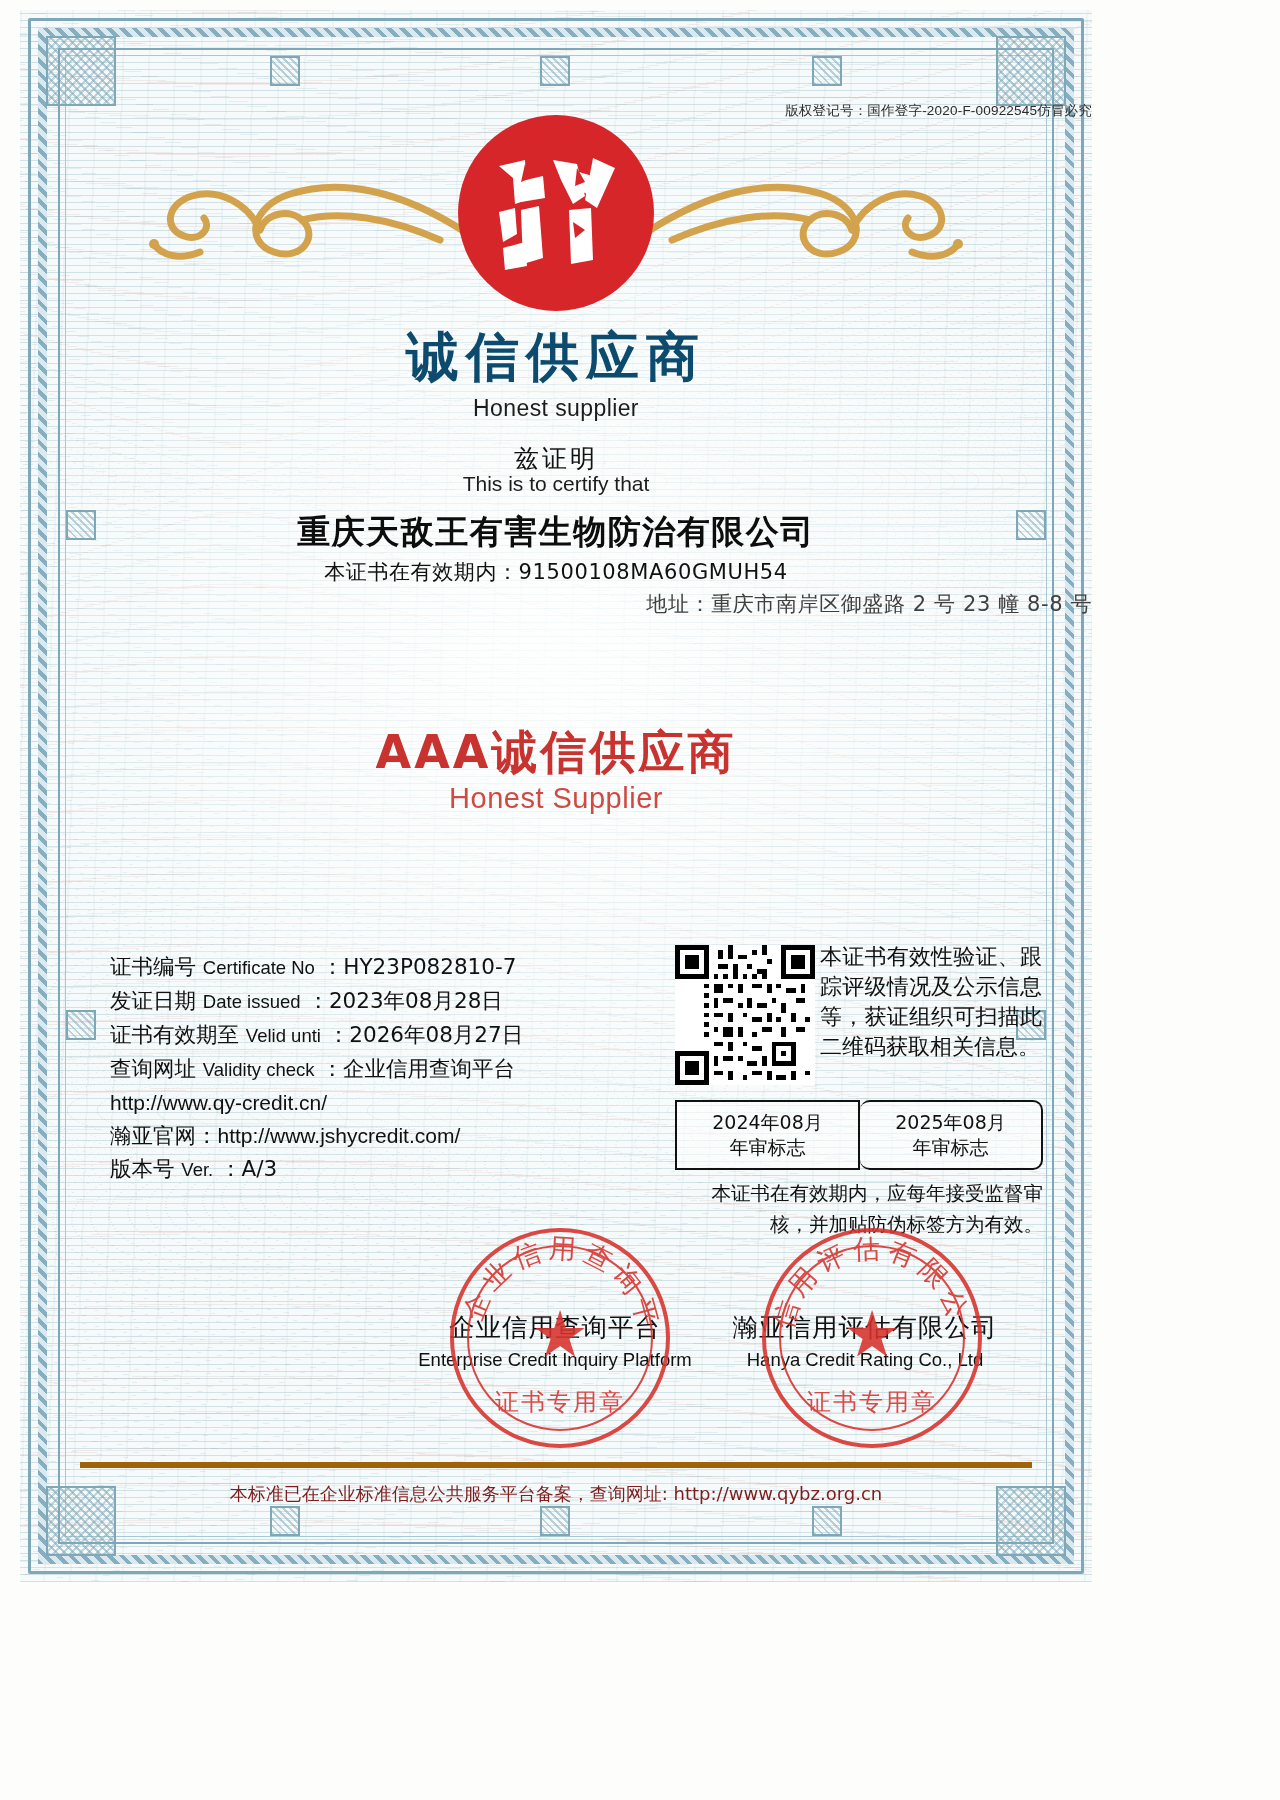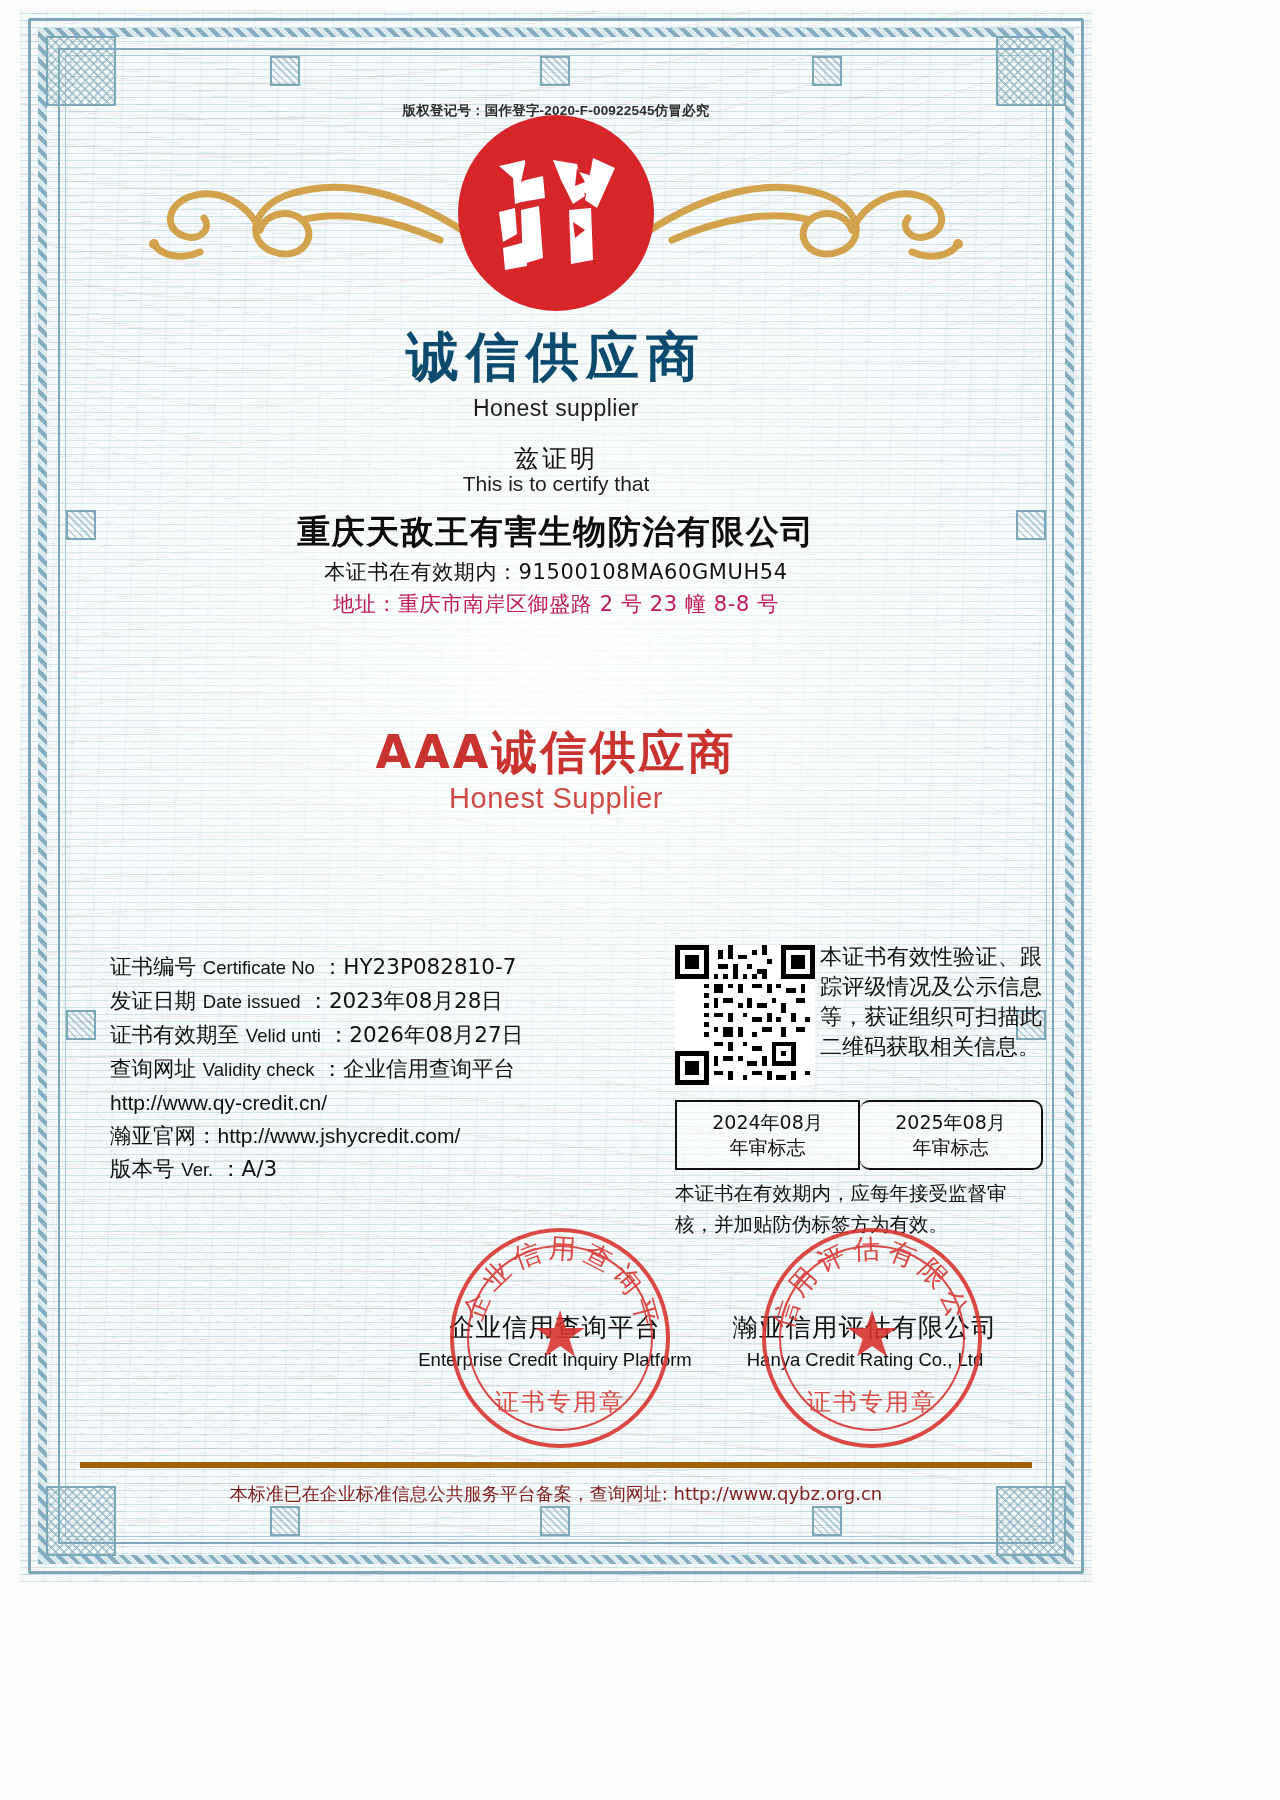--- a/index.html
+++ b/index.html
@@ -121,25 +121,24 @@
   .content {
     position: absolute;
     inset: 0;
   }
 
   .copyright-line {
     position: absolute;
     top: 92px;
     left: 0;
     right: 0;
-    text-align: center;
+    text-align: right;
     font-size: 13.5px;
     color: #2b2b2b;
     letter-spacing: .2px;
-    font-weight: bold;
   }
 
   .flourish {
     position: absolute;
     top: 150px;
     width: 330px;
     height: 120px;
     color: #d2a24c;
   }
   .flourish.left  { left: 120px; }
@@ -219,23 +218,23 @@
     text-align: center;
     font-size: 21px;
     color: #111;
     letter-spacing: .6px;
     font-family: "DejaVu Sans", "Liberation Sans", sans-serif;
   }
   .company-addr {
     position: absolute;
     top: 580px;
     left: 0; right: 0;
-    text-align: center;
+    text-align: right;
     font-size: 21px;
-    color: #be185d;
+    color: #404040;
     letter-spacing: .6px;
     font-family: "DejaVu Sans", "Liberation Sans", sans-serif;
   }
 
   .award-cn {
     position: absolute;
     top: 712px;
     left: 0; right: 0;
     text-align: center;
     font-size: 46px;
@@ -325,20 +324,21 @@
   .stamp-box + .stamp-box { border-left: none; border-radius: 10px; }
 
   .annual-note {
     position: absolute;
     left: 655px;
     top: 1168px;
     width: 368px;
     font-size: 19.5px;
     line-height: 31px;
     color: #111;
+    text-align: right;
     font-family: "DejaVu Sans", "Liberation Sans", sans-serif;
   }
 
   
   .org-block {
     position: absolute;
     top: 1300px;
     text-align: center;
     color: #111;
   }

